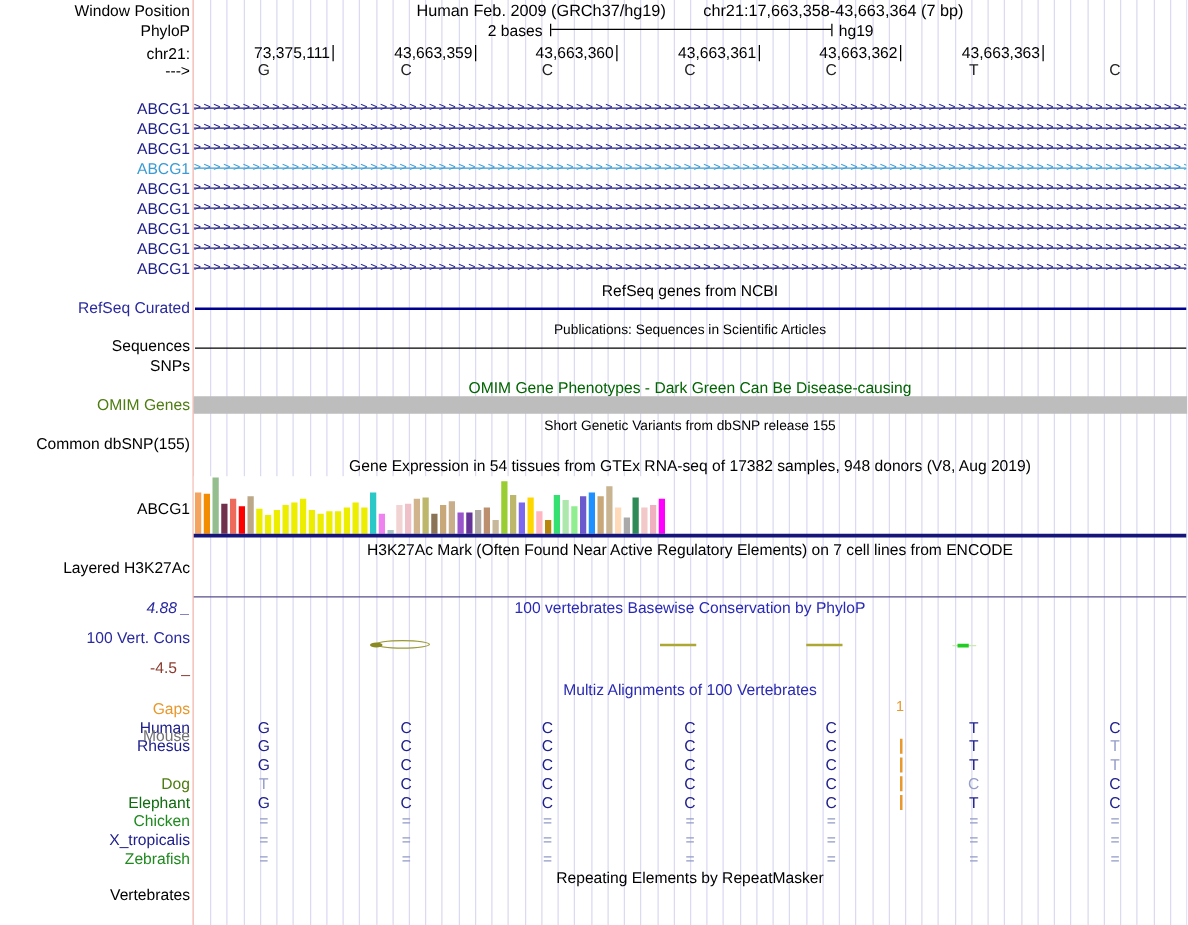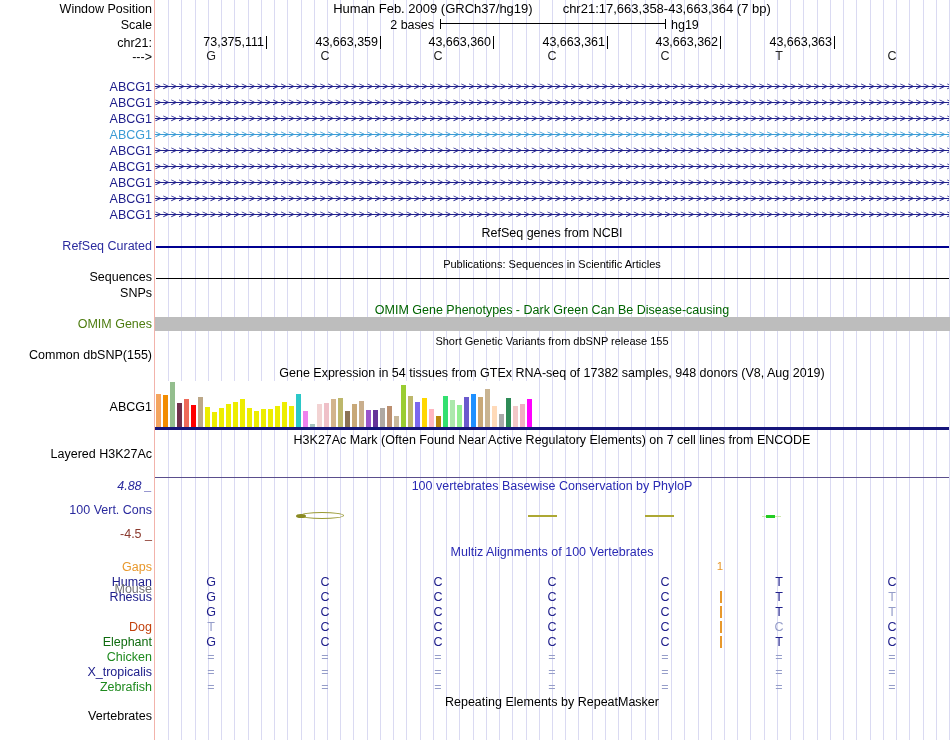--- a/index.html
+++ b/index.html
@@ -109,21 +109,21 @@
       <div class="grid" style="left: 949px;"></div>
     </div>
   <div id="leftline"></div>
 
   <div class="lbl" style="top:2px;">Window Position</div>
   <div class="ctr f13" id="hdr">
     <span>Human Feb. 2009 (GRCh37/hg19)</span>
     <span>chr21:17,663,358-43,663,364 (7 bp)</span>
   </div>
 
-  <div class="lbl" style="top:18px;">Scale</div>
+  <div class="lbl" style="top:18px;">PhyloP</div>
   <div id="scaleval">2 bases</div>
   <div id="scalebar"></div>
   <div id="hg19">hg19</div>
 
   <div class="lbl" style="top:36px;">chr21:</div>
   <div id="coords">
       <div class="coord" style="right: 683px;">73,375,111</div>
       <div class="coord" style="right: 569px;">43,663,359</div>
       <div class="coord" style="right: 456px;">43,663,360</div>
       <div class="coord" style="right: 342px;">43,663,361</div>
@@ -278,21 +278,21 @@
       <div class="alet" style="left: 772px; top: 590px; color: rgb(32, 32, 140);">T</div>
       <div class="alet" style="left: 885px; top: 590px; color: rgb(149, 157, 201);">T</div>
       <div class="slbl" style="top: 582px; color: #737373;">Mouse</div>
       <div class="alet" style="left: 204px; top: 605px; color: rgb(32, 32, 140);">G</div>
       <div class="alet" style="left: 318px; top: 605px; color: rgb(32, 32, 140);">C</div>
       <div class="alet" style="left: 431px; top: 605px; color: rgb(32, 32, 140);">C</div>
       <div class="alet" style="left: 545px; top: 605px; color: rgb(32, 32, 140);">C</div>
       <div class="alet" style="left: 658px; top: 605px; color: rgb(32, 32, 140);">C</div>
       <div class="alet" style="left: 772px; top: 605px; color: rgb(32, 32, 140);">T</div>
       <div class="alet" style="left: 885px; top: 605px; color: rgb(149, 157, 201);">T</div>
-      <div class="slbl" style="top: 620px; color: #c2410c;">Dog</div>
+      <div class="slbl" style="top: 620px; color: #4d7c0f;">Dog</div>
       <div class="alet" style="left: 204px; top: 620px; color: rgb(149, 157, 201);">T</div>
       <div class="alet" style="left: 318px; top: 620px; color: rgb(32, 32, 140);">C</div>
       <div class="alet" style="left: 431px; top: 620px; color: rgb(32, 32, 140);">C</div>
       <div class="alet" style="left: 545px; top: 620px; color: rgb(32, 32, 140);">C</div>
       <div class="alet" style="left: 658px; top: 620px; color: rgb(32, 32, 140);">C</div>
       <div class="alet" style="left: 772px; top: 620px; color: rgb(149, 157, 201);">C</div>
       <div class="alet" style="left: 885px; top: 620px; color: rgb(32, 32, 140);">C</div>
       <div class="slbl" style="top: 635px; color: rgb(15, 107, 15);">Elephant</div>
       <div class="alet" style="left: 204px; top: 635px; color: rgb(32, 32, 140);">G</div>
       <div class="alet" style="left: 318px; top: 635px; color: rgb(32, 32, 140);">C</div>

